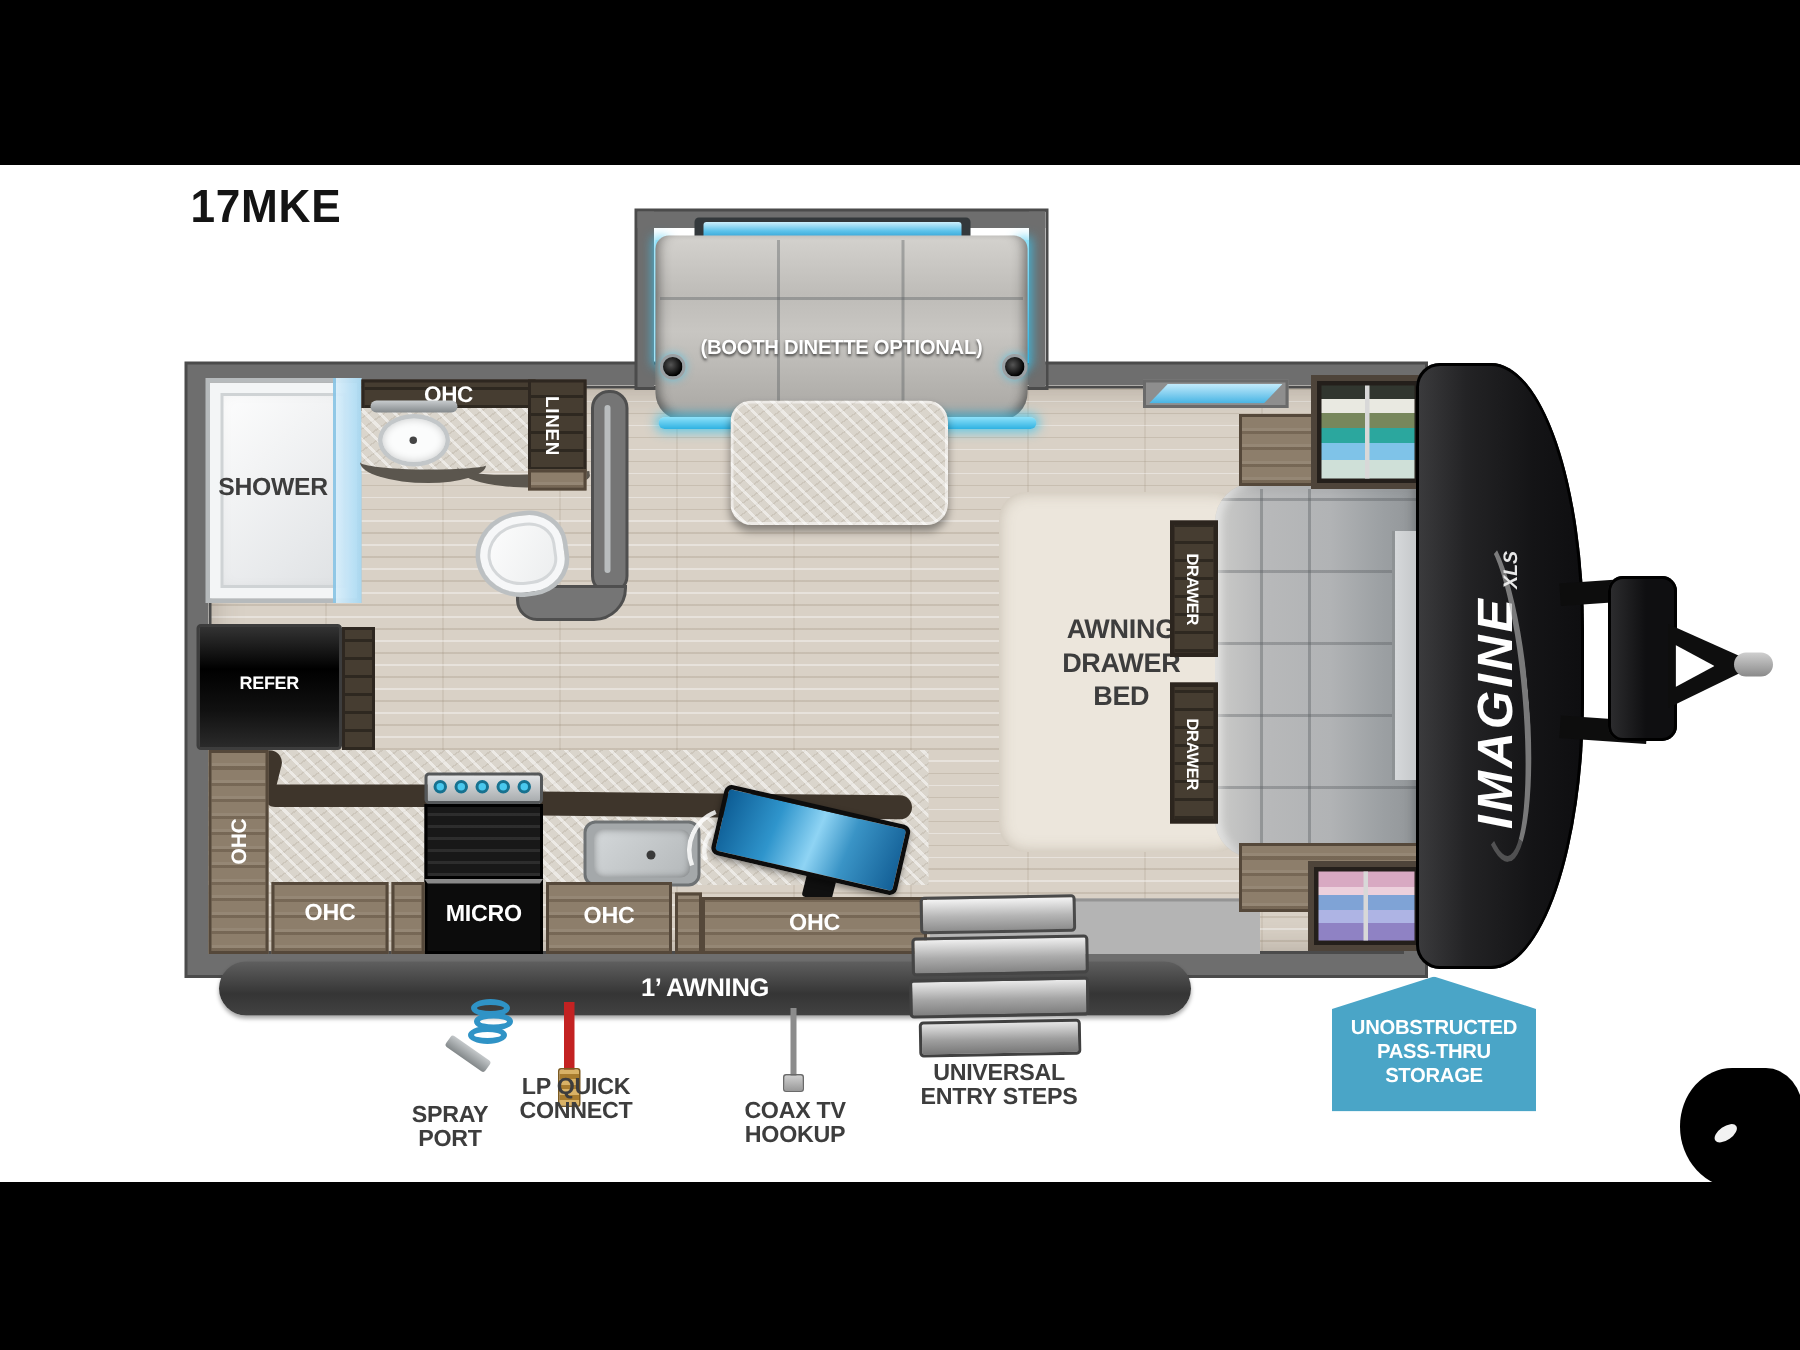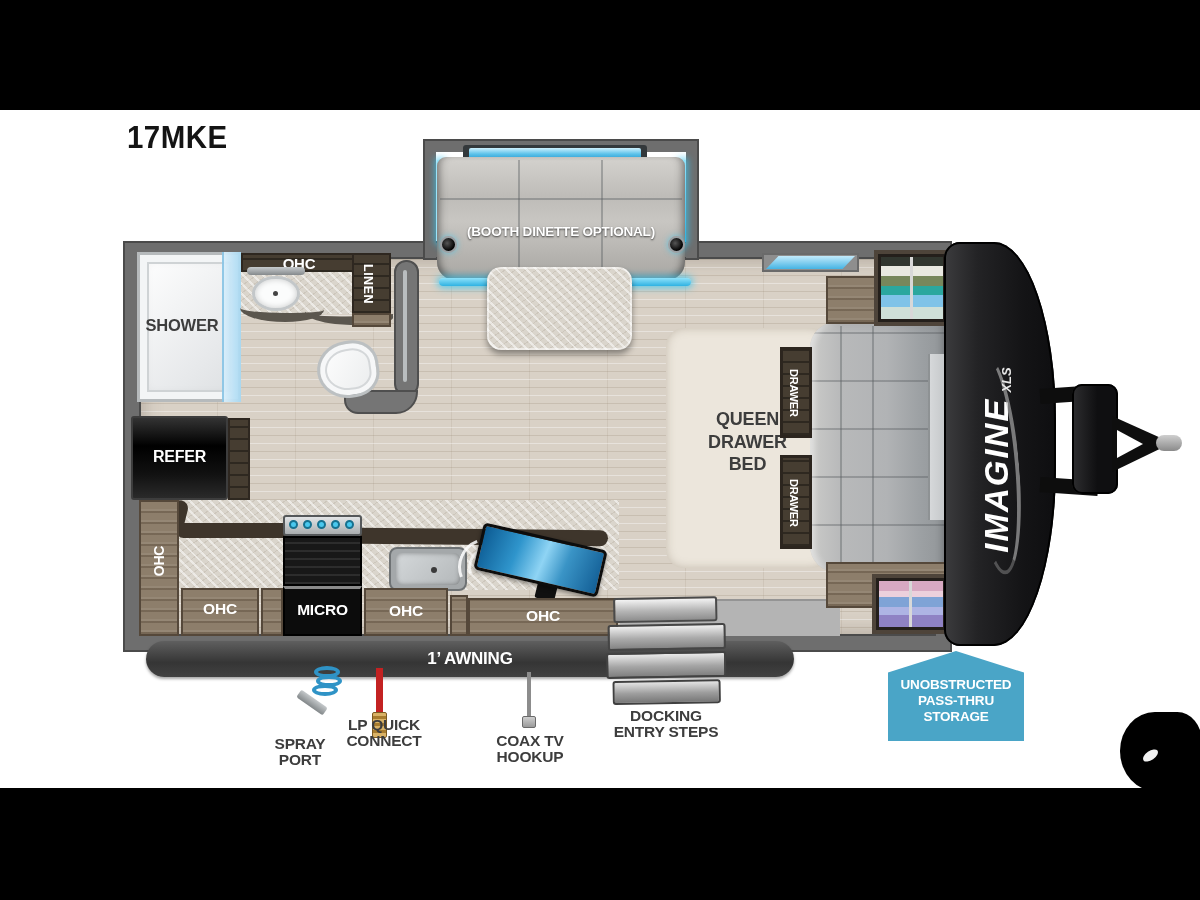--- a/index.html
+++ b/index.html
@@ -76,21 +76,21 @@
   <div class="abs wlbl vtext" style="left:361px;top:256px;height:56px;font-size:12.5px;letter-spacing:.5px;">LINEN</div>
   <div class="abs hwood" style="left:352px;top:313px;width:39px;height:14px;"></div>
 
   <div class="abs" style="left:394px;top:260px;width:25px;height:136px;background:#757575;border:2px solid #4f4f4f;border-radius:12px;"></div>
   <div class="abs" style="left:403px;top:270px;width:4px;height:112px;background:#b9bdbf;border-radius:2px;"></div>
   <div class="abs" style="left:344px;top:390px;width:74px;height:24px;background:#757575;border:2px solid #4f4f4f;border-radius:4px 0 22px 14px;"></div>
   <div class="abs" style="left:317px;top:341px;width:62px;height:57px;background:linear-gradient(125deg,#ffffff,#e9ebec);border:3px solid #bcc0c2;
               border-radius:52% 44% 44% 52%;transform:rotate(-8deg);box-shadow:inset 0 0 0 5px #f6f7f8, inset 0 0 0 7px #d4d7d9;"></div>
 
   <div class="abs" style="left:131px;top:416px;width:97px;height:84px;background:linear-gradient(180deg,#333 0%,#000 35%,#111 70%,#2a2a2a 100%);border:2px solid #3d3d3d;border-radius:3px;"></div>
-  <div class="abs wlbl" style="left:131px;top:448px;width:97px;font-size:16px;">REFER</div>
+  <div class="abs wlbl" style="left:131px;top:448px;width:97px;font-size:12px;">REFER</div>
   <div class="abs darkwood" style="left:228px;top:418px;width:22px;height:84px;"></div>
 
   <div class="abs marble" style="left:139px;top:500px;width:480px;height:90px;"></div>
   <div class="abs" style="left:170px;top:500px;width:16px;height:32px;background:#3e352b;border-radius:8px;transform:rotate(14deg);"></div>
   <div class="abs" style="left:176px;top:523px;width:112px;height:15px;background:#3e352b;border-radius:8px 0 0 8px;"></div>
   <div class="abs" style="left:360px;top:529px;width:248px;height:16px;background:#3e352b;border-radius:0 10px 10px 0;transform:rotate(.6deg);"></div>
 
   <div class="abs hwood" style="left:139px;top:500px;width:40px;height:136px;"></div>
   <div class="abs wlbl" style="left:139px;top:553px;width:40px;font-size:14px;transform:rotate(-90deg);">OHC</div>
 
@@ -121,21 +121,21 @@
   <div class="abs hwood" style="left:450px;top:595px;width:18px;height:41px;"></div>
   <div class="abs hwood" style="left:468px;top:598px;width:150px;height:38px;"></div>
   <div class="abs wlbl" style="left:181px;top:600px;width:78px;font-size:15.5px;">OHC</div>
   <div class="abs wlbl" style="left:364px;top:602px;width:84px;font-size:15.5px;">OHC</div>
   <div class="abs wlbl" style="left:468px;top:607px;width:150px;font-size:15.5px;">OHC</div>
 
   <div class="abs" style="left:620px;top:599px;width:220px;height:37px;background:#b4b4b4;border-top:2px solid #949494;"></div>
 
   <div class="abs" style="left:666px;top:328px;width:163px;height:240px;background:#ece6dc;border-radius:18px;box-shadow:inset 0 0 10px rgba(120,105,85,.35);"></div>
   <div class="abs lbl" style="left:666px;top:408px;width:163px;font-size:18px;line-height:1.25;">
-    <span>QUEEN</span><br>
+    <span>AWNING</span><br>
     <span>DRAWER</span><br>
     <span>BED</span>
   </div>
 
   <div class="abs" style="left:810px;top:322px;width:140px;height:250px;border-radius:26px 0 0 26px;
               background:linear-gradient(90deg,#cbcbc9 0%,#b8b9ba 22%,#b1b3b5 55%,#9da1a4 78%,#8f9396 100%);
               background-image:repeating-linear-gradient(0deg, transparent 0 46px, rgba(82,86,90,.35) 46px 48px),
                                linear-gradient(90deg,#cbcbc9 0%,#b8b9ba 22%,#b1b3b5 55%,#9da1a4 78%,#8f9396 100%);
               box-shadow:inset 4px 0 6px rgba(255,255,255,.5), inset -6px 0 8px rgba(0,0,0,.3);"></div>
   <div class="abs seam" style="left:840px;top:326px;width:2px;height:242px;"></div>
@@ -214,17 +214,17 @@
   </div>
   <div class="abs lbl" style="left:338px;top:717px;width:92px;font-size:15.5px;">
     <span>LP QUICK</span><br>
     <span>CONNECT</span>
   </div>
   <div class="abs lbl" style="left:488px;top:733px;width:84px;font-size:15.5px;">
     <span>COAX TV</span><br>
     <span>HOOKUP</span>
   </div>
   <div class="abs lbl" style="left:598px;top:708px;width:136px;font-size:15.5px;">
-    <span>DOCKING</span><br>
+    <span>UNIVERSAL</span><br>
     <span>ENTRY STEPS</span>
   </div>
 
 </div>
 
 </body></html>

